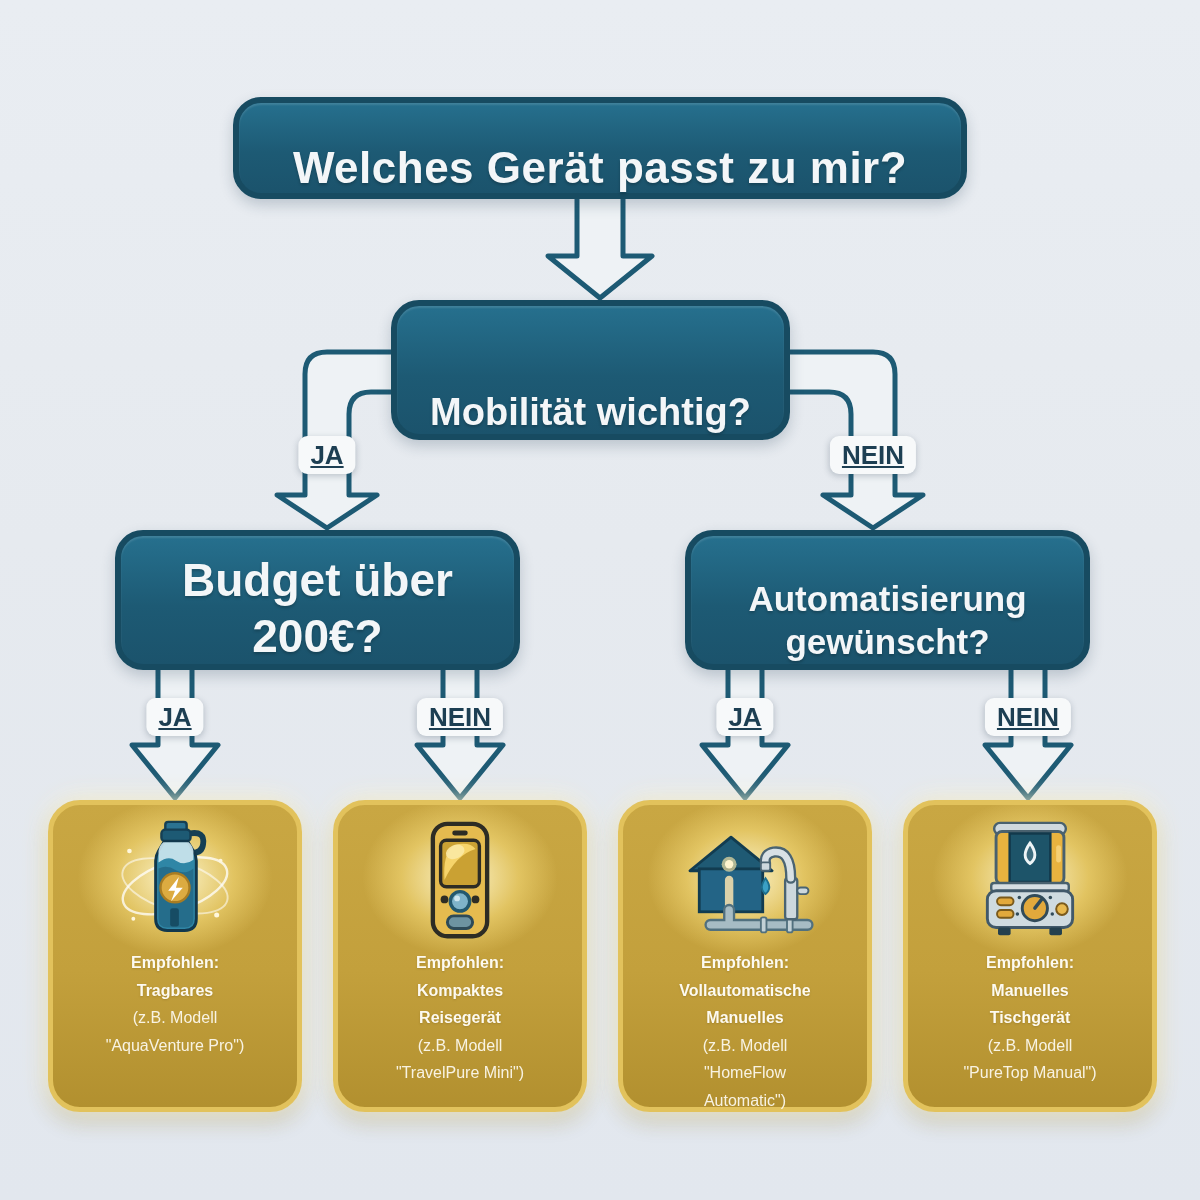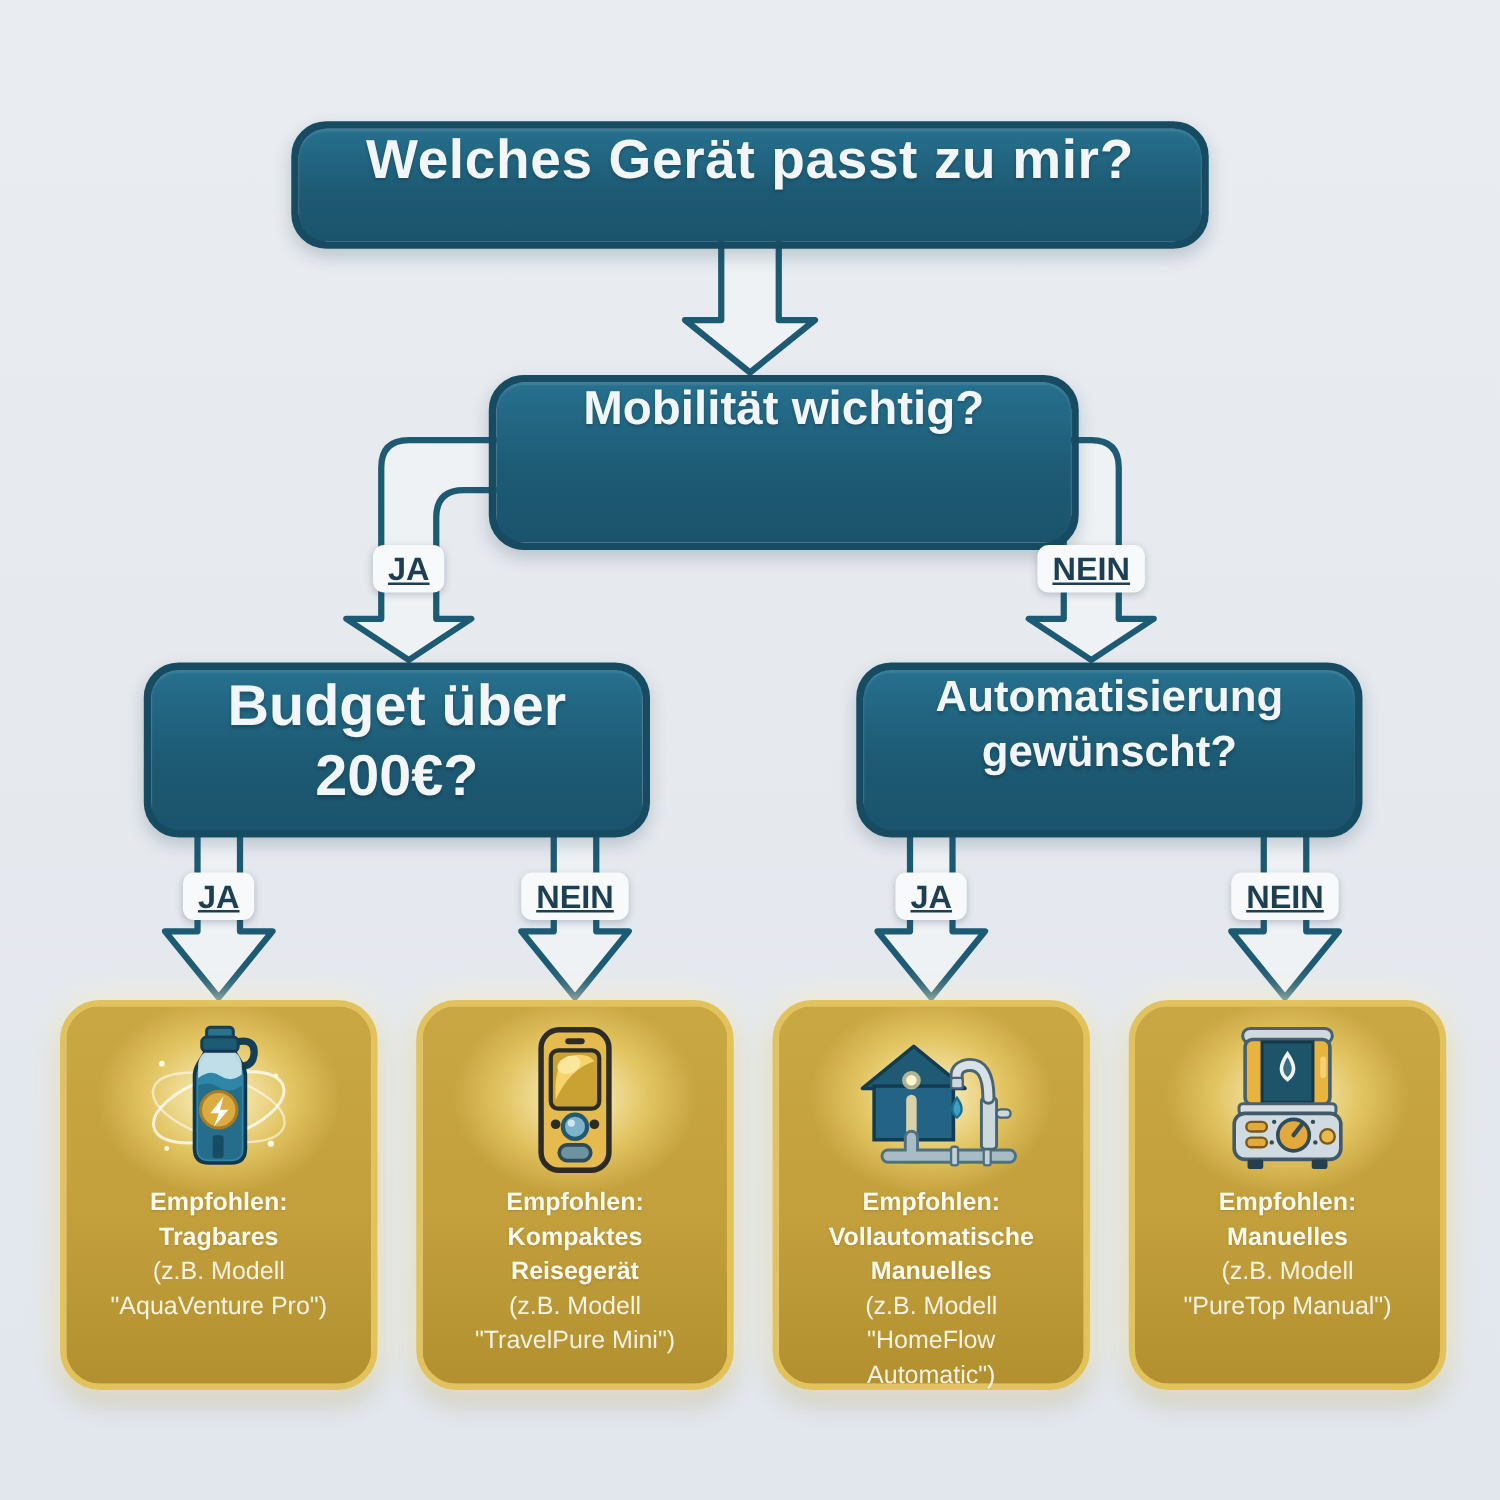--- a/index.html
+++ b/index.html
@@ -6,32 +6,32 @@
   .canvas{
     position:relative;
     width:1200px;height:1200px;
     overflow:hidden;
     background:linear-gradient(180deg,#e9edf2 0%,var(--bg) 45%,#e2e7ee 100%);
     font-family:"Liberation Sans","DejaVu Sans",sans-serif;
   }
   
   .qbox{
     position:absolute;
-    display:flex;align-items:flex-start;justify-content:center;text-align:center;
+    display:flex;align-items:flex-end;justify-content:center;text-align:center;
     background:linear-gradient(180deg,var(--teal-light) 0%,var(--teal) 55%,#1b536c 100%);
     border:6px solid var(--teal-dark);
     border-radius:28px;
     color:var(--box-text);
     font-weight:bold;
     box-shadow:0 6px 14px rgba(30,60,80,.22), inset 0 2px 2px rgba(255,255,255,.12);
     text-shadow:0 2px 3px rgba(0,0,0,.22);
     box-sizing:border-box;
   }
   #box-root{left:233px;top:97px;width:734px;height:102px;font-size:44px;letter-spacing:.5px;}
-  #box-mobility{left:391px;top:300px;width:472px;height:140px;font-size:38px;}
+  #box-mobility{left:391px;top:300px;width:399px;height:140px;font-size:38px;}
   #box-budget{left:115px;top:530px;width:405px;height:140px;font-size:46px;padding:0 34px;line-height:1.22;}
   #box-automation{left:685px;top:530px;width:405px;height:140px;font-size:35px;padding:0 30px;line-height:1.25;}
   
   .arrows{position:absolute;left:0;top:0;z-index:1;}
   .qbox{z-index:2;}
   .arrow{fill:var(--arrow-fill);stroke:var(--teal);stroke-width:5;stroke-linejoin:round;}
   
   .pill{
     position:absolute;z-index:3;transform:translate(-50%,-50%);
     background:var(--pill-bg);color:var(--pill-text);
@@ -48,21 +48,21 @@
     border-radius:32px;
     background:
       radial-gradient(130px 105px at 50% 24%, rgba(255,248,210,.95) 0%, rgba(248,222,125,.55) 45%, rgba(196,162,60,0) 75%),
       linear-gradient(180deg,#c9a743 0%,var(--gold) 55%,var(--gold-dark) 100%);
     box-shadow:0 0 26px rgba(252,243,205,.95), 0 10px 20px rgba(95,82,40,.25);
     color:var(--card-text);
     text-align:center;
   }
   .card-icon{height:132px;margin-top:10px;display:flex;align-items:center;justify-content:center;}
   .card-text{padding:2px 10px 0 10px;}
-  .line{font-size:20px;line-height:27.5px;}
+  .line{font-size:16px;line-height:27.5px;}
   .bold{font-weight:bold;text-shadow:0 1px 2px rgba(120,95,30,.35);}
   .model{font-weight:normal;color:rgba(253,250,240,.93);}
   #card-1{left:48px;} #card-2{left:333px;} #card-3{left:618px;} #card-4{left:903px;}
 </style>
 </head>
 <body>
 
 <div class="canvas">
 
   <svg class="arrows" width="1200" height="1200" viewBox="0 0 1200 1200">
@@ -198,19 +198,20 @@
         <circle cx="52" cy="99" r="1.8" fill="#314b59"></circle>
           <circle cx="88" cy="99" r="1.8" fill="#314b59"></circle>
         <circle cx="98" cy="94" r="6" fill="#e8b94f" stroke="#7a5a1c" stroke-width="2"></circle>
         <rect x="32" y="113" width="13" height="8" rx="2" fill="#24404e"></rect>
         <rect x="85" y="113" width="13" height="8" rx="2" fill="#24404e"></rect>
       </svg>
     </div>
     <div class="card-text">
       <div class="line bold">Empfohlen:</div>
       <div class="line bold">Manuelles</div>
+      <div class="line bold">Tischgerät</div>
       <div class="line model">(z.B. Modell</div>
       <div class="line model">"PureTop Manual")</div>
       <div class="line model"></div>
     </div>
   </div>
 
 </div>
 
 </body></html>

